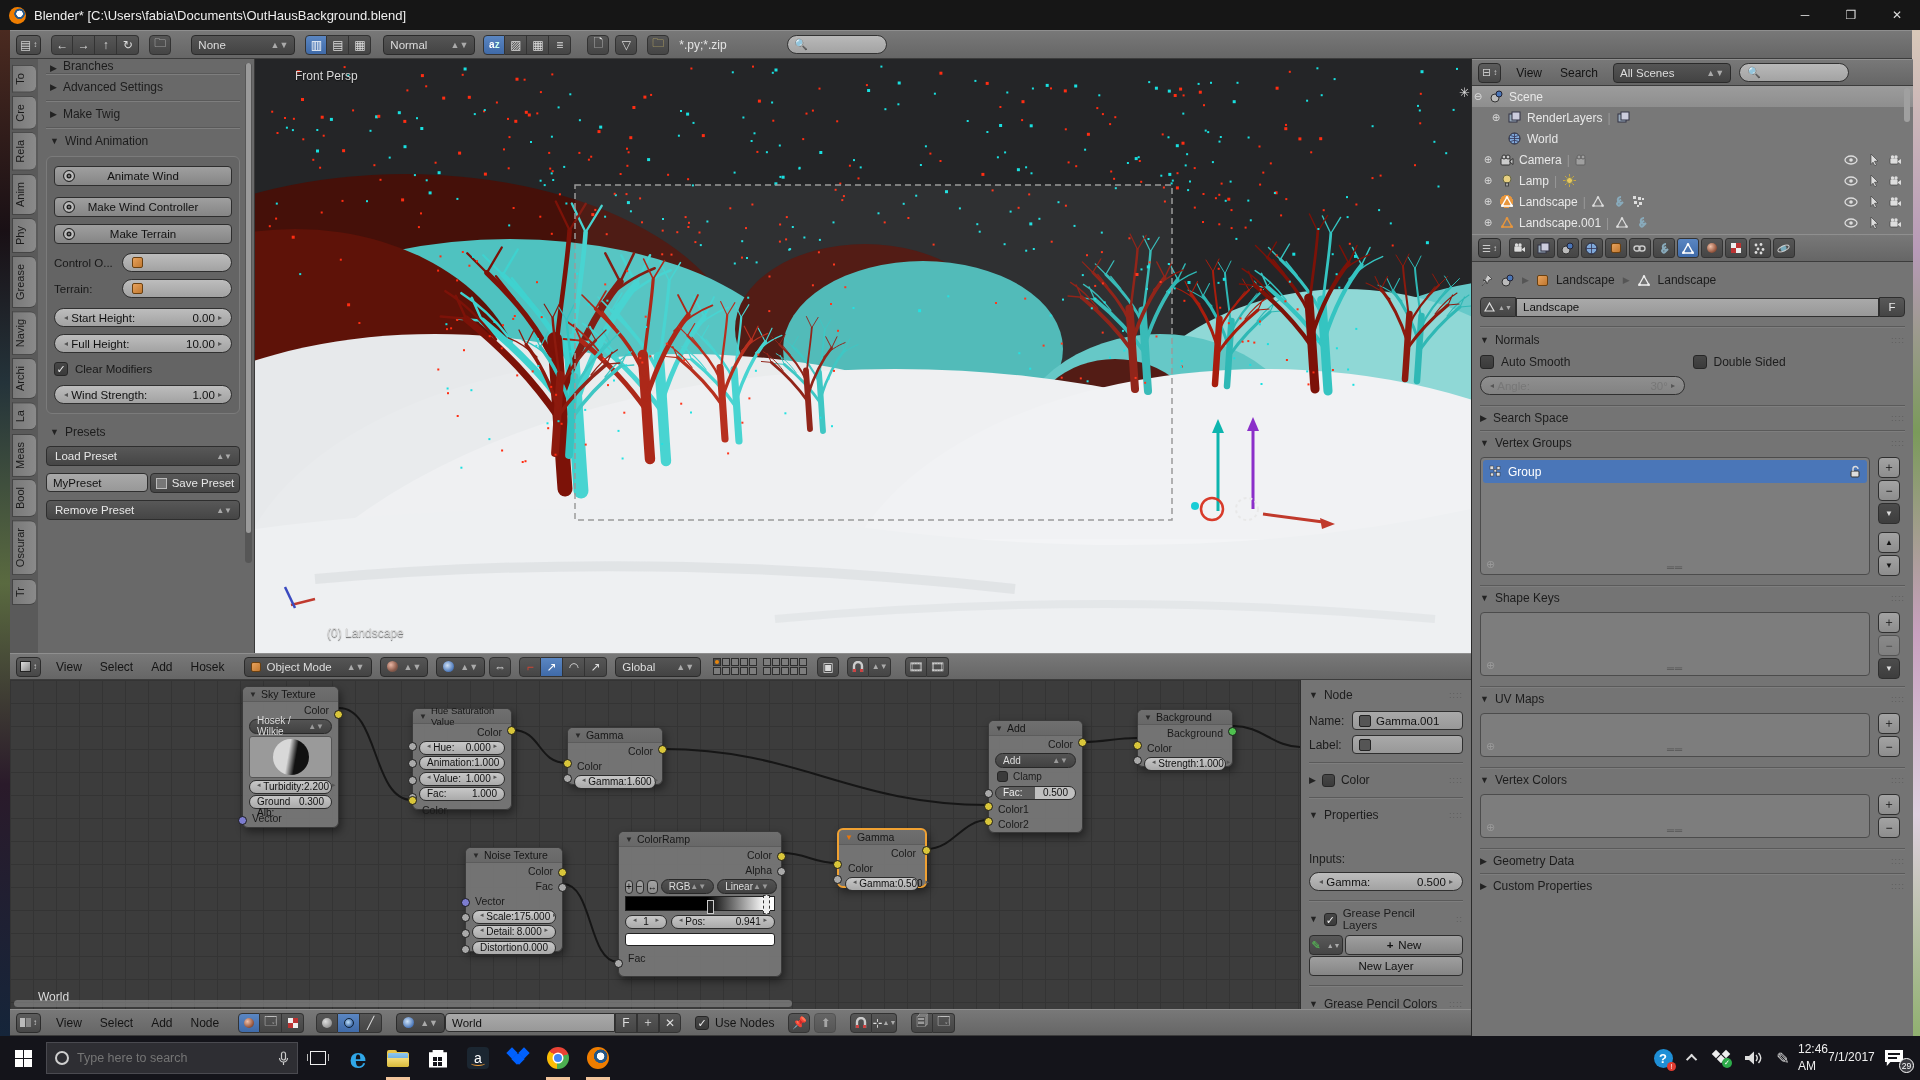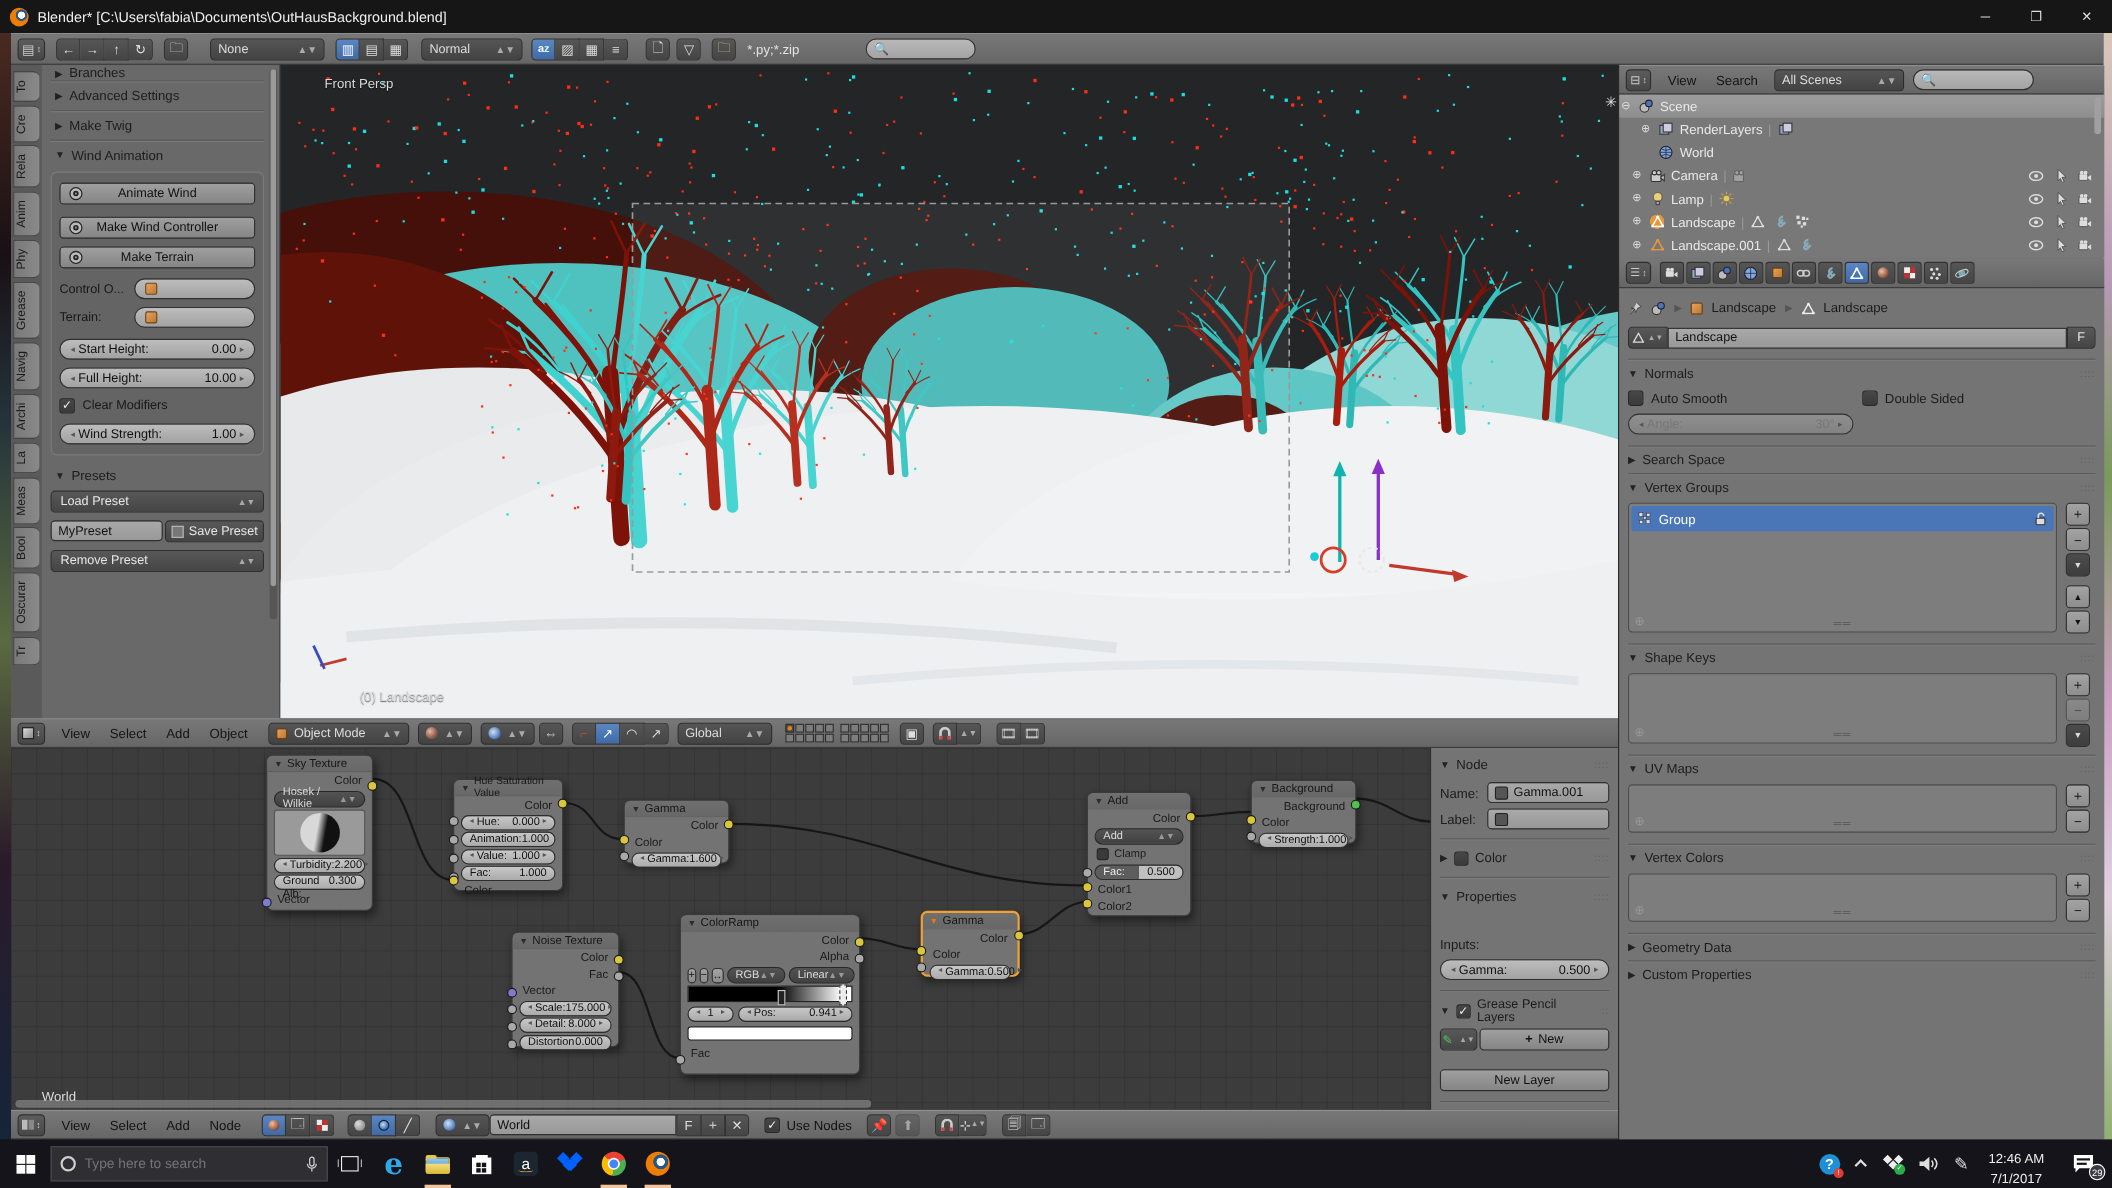--- a/index.html
+++ b/index.html
@@ -851,21 +851,21 @@
     </div>
 
     <div class="hdr" style="position:absolute;left:0;top:623px;width:1461px;height:27px">
       <span class="etype">
           <span style="width:11px;height:11px;background:linear-gradient(135deg,#ddd,#888);display:inline-block;border:1px solid #222"></span>
           <span style="font-size:8px">↕</span>
         </span>
       <span class="menu">View</span>
       <span class="menu">Select</span>
       <span class="menu">Add</span>
-      <span class="menu">Object</span>
+      <span class="menu">Hosek</span>
       <span class="dd" style="width:128px;margin-left:10px">
           <span style="width:10px;height:10px;background:linear-gradient(135deg,#e8a25c,#c07830);border:1px solid #6a4010;border-radius:2px"></span>
           <span>Object Mode</span>
           <span class="ud">▲▼</span>
         </span>
       <span class="dd" style="margin-left:8px">
           <span style="width:11px;height:11px;border-radius:50%;background:radial-gradient(circle at 35% 35%,#e9b6a4,#8a5a4a 60%,#444)"></span>
           <span class="ud">▲▼</span>
         </span>
       <span class="dd" style="margin-left:8px">
@@ -1171,21 +1171,21 @@
         <div style="display:flex;gap:2px;margin-top:7px">
           <span class="btn dk" style="width:34px">
               <span style="color:#5c5;font-size:11px">✎</span>
               <span style="font-size:7px;color:#aaa">▲▼</span>
             </span>
           <span class="btn" style="flex:1;gap:5px">
               <span style="font-weight:bold">+</span>
               <span>New</span>
             </span>
         </div>
-        <div class="btn" style="margin-top:17px">
+        <div class="btn" style="margin-top:1px">
             <span>New Layer</span>
           </div>
         <div class="sep" style="margin:9px 0"></div>
         <div class="phead" style="height:18px;padding:0">
             <span class="tri">▼</span>
             <span>Grease Pencil Colors</span>
             <span class="grip">::::</span>
           </div>
       </div>
 
@@ -1830,21 +1830,21 @@
       </div>
     <div class="tray" style="width:32px">
         <svg width="19" height="16">
           <path d="M2,6 h4 l5,-4.5 v13 l-5,-4.5 h-4z" fill="#ddd"></path>
           <path d="M13,5 q2.5,3 0,6 M15.5,3 q4.5,5 0,10" stroke="#ddd" stroke-width="1.4" fill="none"></path>
         </svg>
       </div>
     <div class="tray" style="width:30px">
         <span style="color:#ddd;font-size:16px;font-family:'DejaVu Sans',sans-serif">✎</span>
       </div>
-    <div class="tray" style="width:70px;flex-direction:column;justify-content:flex-end;line-height:1.45">
+    <div class="tray" style="width:70px;flex-direction:row;justify-content:space-between;line-height:1.45">
       <span style="font-size:12px;color:#eee">12:46 AM</span>
       <span style="font-size:12px;color:#eee">7/1/2017</span>
     </div>
     <div class="tray" style="width:52px">
       <span style="position:relative;width:18px;height:16px;background:#fff;clip-path:polygon(0 0,100% 0,100% 75%,30% 75%,10% 100%,10% 75%,0 75%)">
           <span style="position:absolute;left:3px;top:3px;width:12px;height:1.6px;background:#14141a"></span>
           <span style="position:absolute;left:3px;top:7px;width:9px;height:1.6px;background:#14141a"></span>
         </span>
       <span style="position:absolute;right:6px;bottom:7px;width:15px;height:15px;border-radius:50%;background:#3a3a40;border:1.5px solid #fff;color:#fff;font-size:8.5px;display:flex;align-items:center;justify-content:center">29</span>
     </div>

